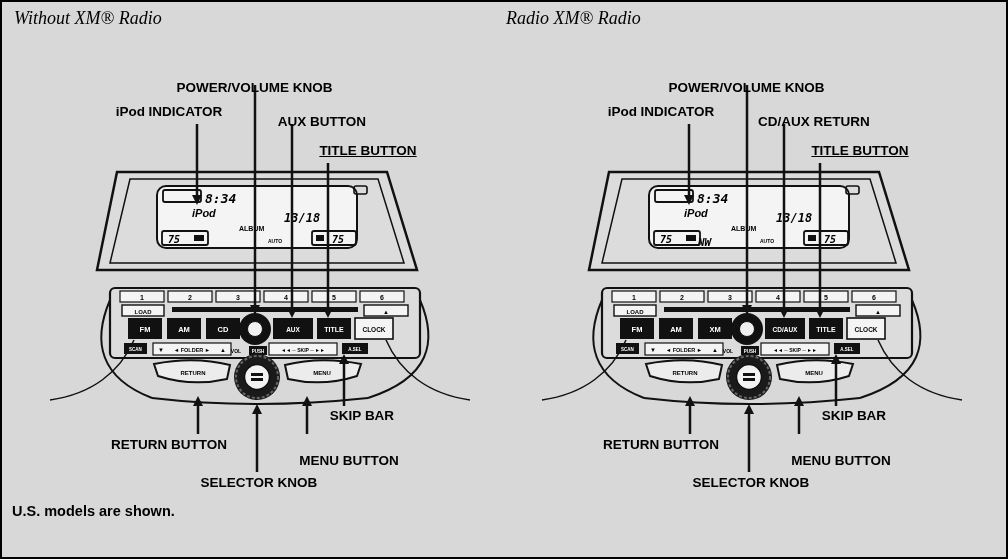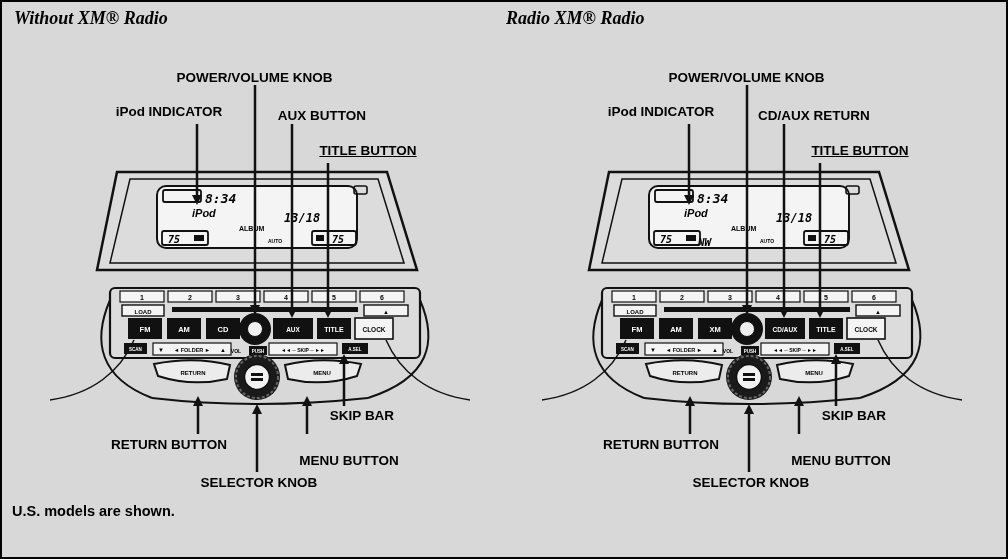--- a/index.html
+++ b/index.html
@@ -12,31 +12,31 @@
     overflow:hidden;
     font-family:"Liberation Sans", sans-serif;
   }
   .diagram{position:absolute;top:0;width:500px;height:520px;}
   #diagram-left{left:0;}
   #diagram-right{left:492px;}
   .diagram svg{position:absolute;left:0;top:0;}
   .diag-title{
     position:absolute;left:12px;top:6px;
     font-family:"Liberation Serif", serif;
-    font-style:italic;font-weight:bold;font-size:18px;color:#000;
+    font-style:italic;font-weight:normal;font-size:18px;color:#000;
     white-space:nowrap;
   }
   .callout{
     position:absolute;
     font-weight:bold;font-size:13.5px;color:#000;
     text-align:center;white-space:nowrap;
   }
-  .co-power{left:150px;top:68px;width:205px;}
+  .co-power{left:150px;top:78px;width:205px;}
   .co-ipod{left:98px;top:102px;width:138px;}
-  .co-aux{left:246px;top:106px;width:148px;}
+  .co-aux{left:246px;top:112px;width:148px;}
   .co-titlebtn{left:302px;top:141px;width:128px;text-decoration:underline;}
   .co-skip{left:316px;top:406px;width:88px;}
   .co-return{left:73px;top:435px;width:152px;text-align:right;}
   .co-menu{left:281px;top:451px;width:132px;}
   .co-selector{left:186px;top:473px;width:142px;}
   #footer{
     position:absolute;left:10px;top:501px;
     font-weight:bold;font-size:14.5px;color:#000;
   }
   text{fill:#000;}

